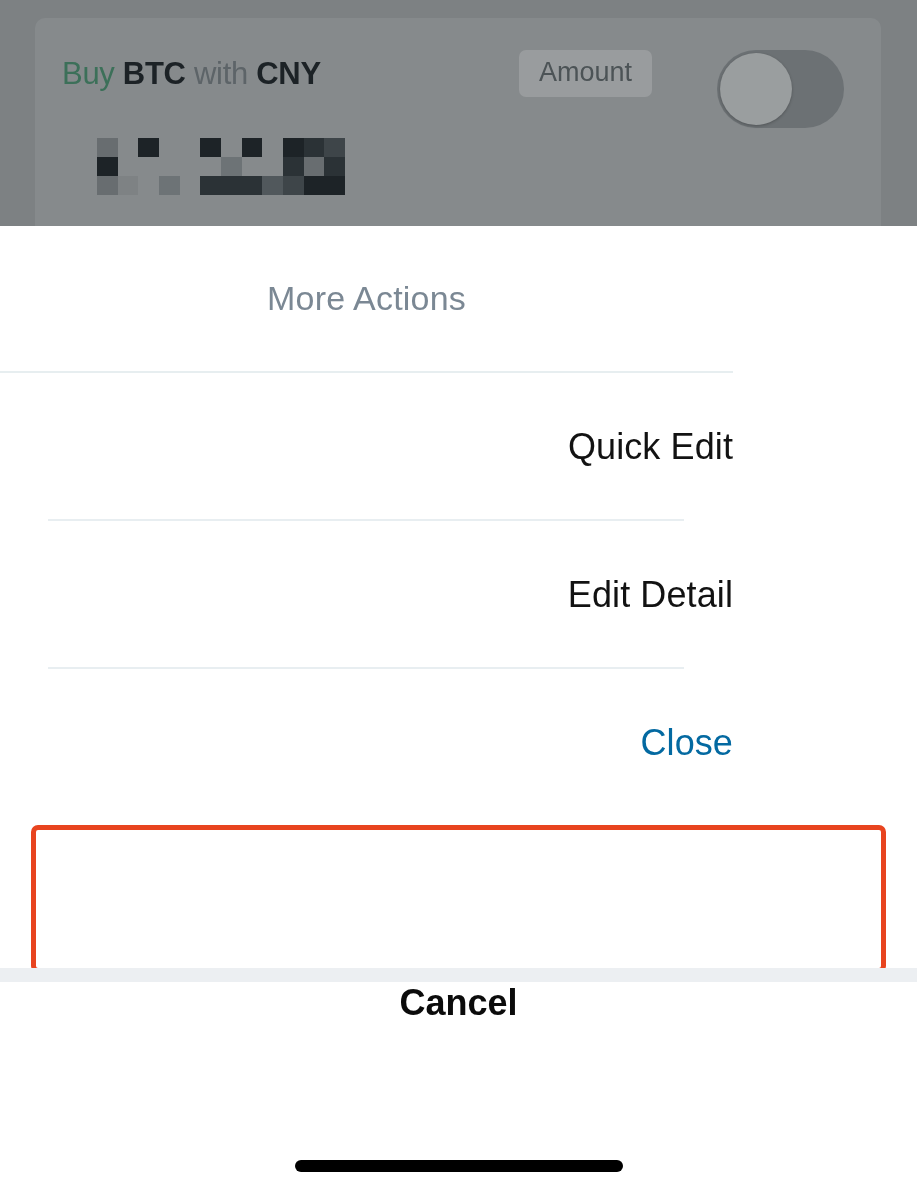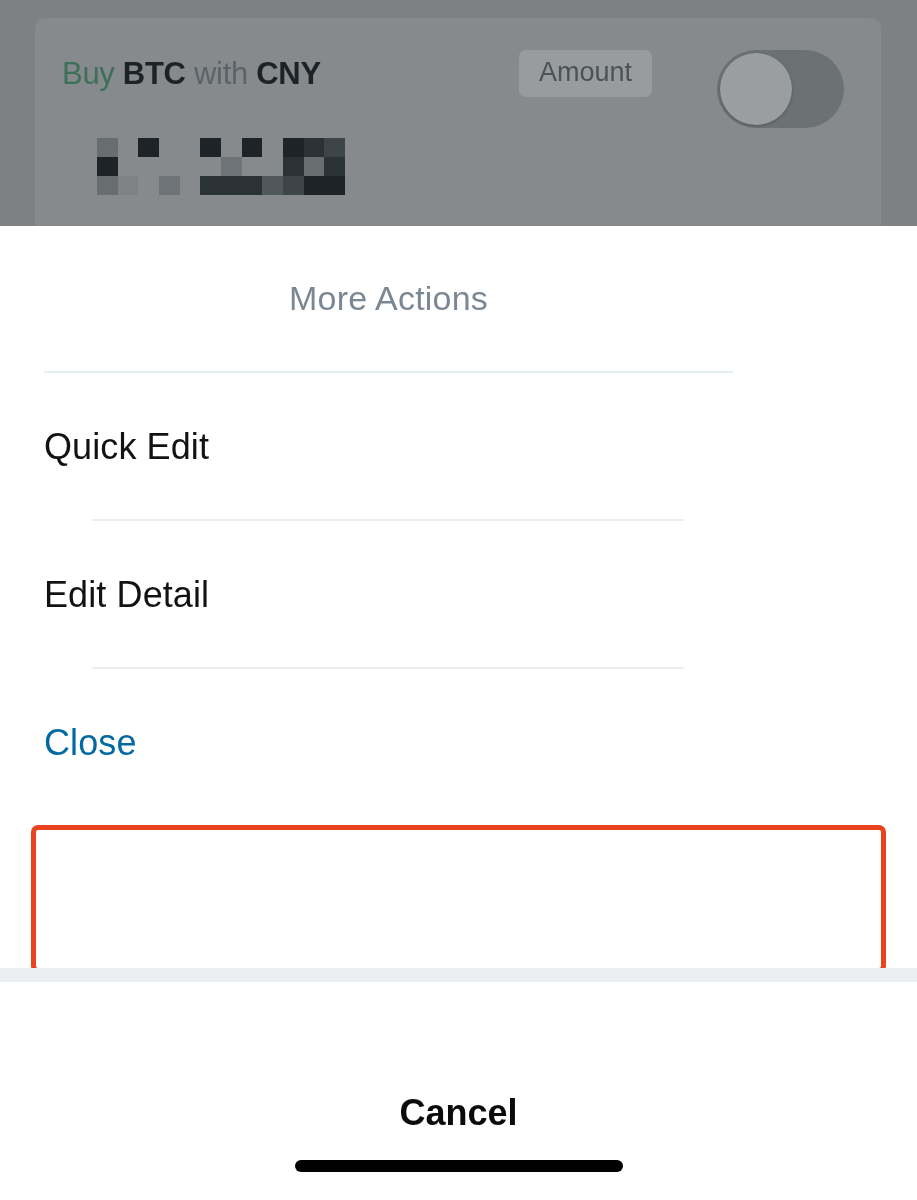--- a/index.html
+++ b/index.html
@@ -77,35 +77,34 @@
   .bd-amount-value {
     position:absolute; right:62px; top:205px;
     font-size:28px; color:#10161a; font-weight:600;
   }
 
   
   .sheet {
     position:absolute; left:0; top:226px;
     width:733px; height:748px;
     background:#ffffff;
-    padding-left:44px;
   }
   .sheet-header {
     height:147px;
     display:flex; align-items:center; justify-content:center;
     border-bottom:2px solid #e7eef0;
   }
   .sheet-header-title {
     font-size:34px;
     color:#7b8894;
     letter-spacing:0.2px;
   }
   .sheet-row {
     height:148px;
-    display:flex; align-items:center; justify-content:flex-start;
+    display:flex; align-items:center; justify-content:flex-end;
     position:relative;
     background:#ffffff;
   }
   .sheet-row .label {
     font-size:36px;
     color:#121212;
     letter-spacing:0.1px;
   }
   .sheet-row.online .label { color:#dfb03f; }
   .sheet-row.close  .label { color:#0369a1; }
@@ -134,21 +133,21 @@
   }
 
   
   .cancel-section {
     position:absolute; left:0; top:982px;
     width:917px; height:218px;
     background:#ffffff;
   }
   .cancel-row {
     height:152px;
-    display:flex; align-items:flex-end; justify-content:center;
+    display:flex; align-items:flex-start; justify-content:center;
   }
   .cancel-row .label {
     font-size:36px;
     font-weight:700;
     color:#0b0b0b;
   }
   .home-indicator {
     position:absolute;
     left:50%; transform:translateX(-50%);
     bottom:28px;

